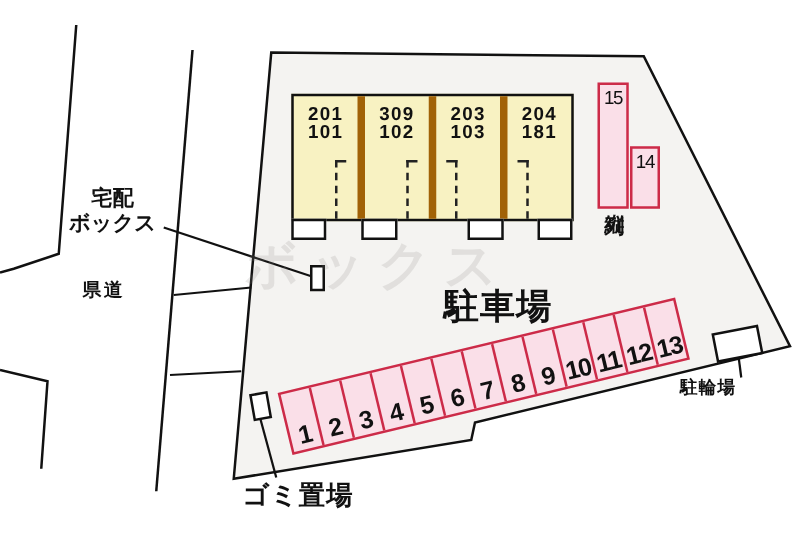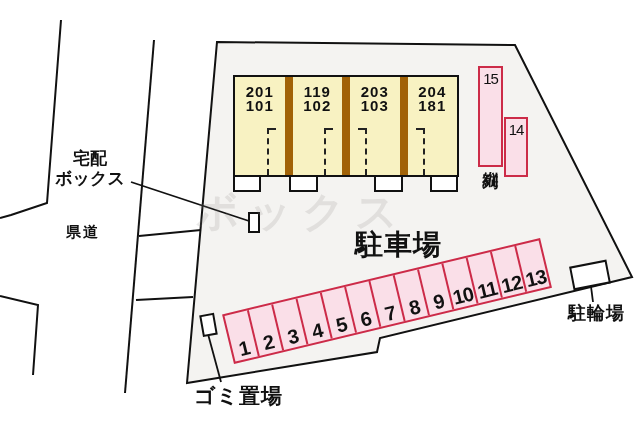--- a/index.html
+++ b/index.html
@@ -15,40 +15,40 @@
     position:absolute;left:196px;top:184px;z-index:2;
     font-size:42px;font-weight:700;letter-spacing:10px;
     color:#8d8a86;opacity:0.18;white-space:nowrap;pointer-events:none;
   }
 
   
   .building{
     position:absolute;left:233px;top:75px;width:226px;height:102px;z-index:3;
     background:#f8f2c2;border:2px solid #111;display:flex;
   }
-  .unit{flex:1;position:relative;border-right:8px solid #a16207;}
+  .unit{flex:1;position:relative;border-right:6px solid #a16207;}
   .unit:last-child{border-right:none;}
   .ulabel{position:absolute;top:8px;left:0;width:100%;text-align:center;
     font-size:15px;line-height:14px;font-weight:700;letter-spacing:1px;}
   .stair{position:absolute;bottom:0;width:9px;height:47px;}
   .stair.hr{right:9px;border-left:2px dashed #222;border-top:2px dashed #222;}
   .stair.hl{left:8px;border-right:2px dashed #222;border-top:2px dashed #222;}
   .porch{position:absolute;background:#ffffff;border:2px solid #111;height:17px;top:175px;z-index:4;}
   .porch.p1{left:233px;width:28px;}
   .porch.p2{left:289px;width:29px;}
   .porch.p3{left:374px;width:29px;}
   .porch.p4{left:430px;width:28px;}
 
   
   .tandem15{
     position:absolute;left:478px;top:66px;width:25px;height:101px;z-index:3;
     background:#fadfe8;border:2px solid #cc2b48;
   }
   .tandem14{
-    position:absolute;left:504px;top:117px;width:24px;height:60px;z-index:3;
+    position:absolute;left:504px;top:117px;width:24px;height:50px;z-index:3;
     background:#fadfe8;border:2px solid #cc2b48;
   }
   .tnum{position:absolute;top:2px;left:0;width:100%;text-align:center;
     font-size:15px;font-weight:400;letter-spacing:-1px;}
   .tate{position:absolute;bottom:3px;left:50%;transform:translateX(-50%);
     writing-mode:vertical-rl;font-size:16px;font-weight:700;letter-spacing:2px;line-height:1;}
 
   
   .stall-row{
     position:absolute;left:234px;top:313px;width:327px;height:51px;z-index:3;
@@ -57,21 +57,21 @@
   }
   .stall{flex:1;border-left:2px solid #cc2b48;display:flex;align-items:flex-end;justify-content:center;}
   .stall.first{border-left:none;}
   .stall-num{font-size:20px;font-weight:700;line-height:20px;letter-spacing:-1px;padding-bottom:1px;}
 
   
   .lbl{position:absolute;z-index:5;font-weight:700;white-space:nowrap;}
   .lbl-takuhai{left:46px;top:149px;width:88px;text-align:center;font-size:17px;line-height:20px;}
   .lbl-kendo{left:66px;top:223px;font-size:15px;letter-spacing:2px;}
   .lbl-chusha{left:355px;top:226px;font-size:28px;letter-spacing:1px;}
-  .lbl-churin{left:568px;top:301px;font-size:18px;letter-spacing:1px;}
+  .lbl-churin{left:544px;top:301px;font-size:14px;letter-spacing:1px;}
   .lbl-gomi{left:194px;top:382px;font-size:21px;letter-spacing:1px;}
 </style>
 </head>
 <body>
 
 <div class="canvas">
 
   <svg class="linework" width="640" height="426" viewBox="0 0 640 426">
 
     <polygon points="217,42 515,45 632,277 380,338 377,352 187,383" fill="#f4f3f1" stroke="#111" stroke-width="2" stroke-linejoin="miter"></polygon>
@@ -100,21 +100,21 @@
   <div class="building">
     <div class="unit">
       <div class="ulabel">
         <div>201</div>
         <div>101</div>
       </div>
       <div class="stair hr"></div>
     </div>
     <div class="unit">
       <div class="ulabel">
-        <div>119</div>
+        <div>309</div>
         <div>102</div>
       </div>
       <div class="stair hr"></div>
     </div>
     <div class="unit">
       <div class="ulabel">
         <div>203</div>
         <div>103</div>
       </div>
       <div class="stair hl"></div>

